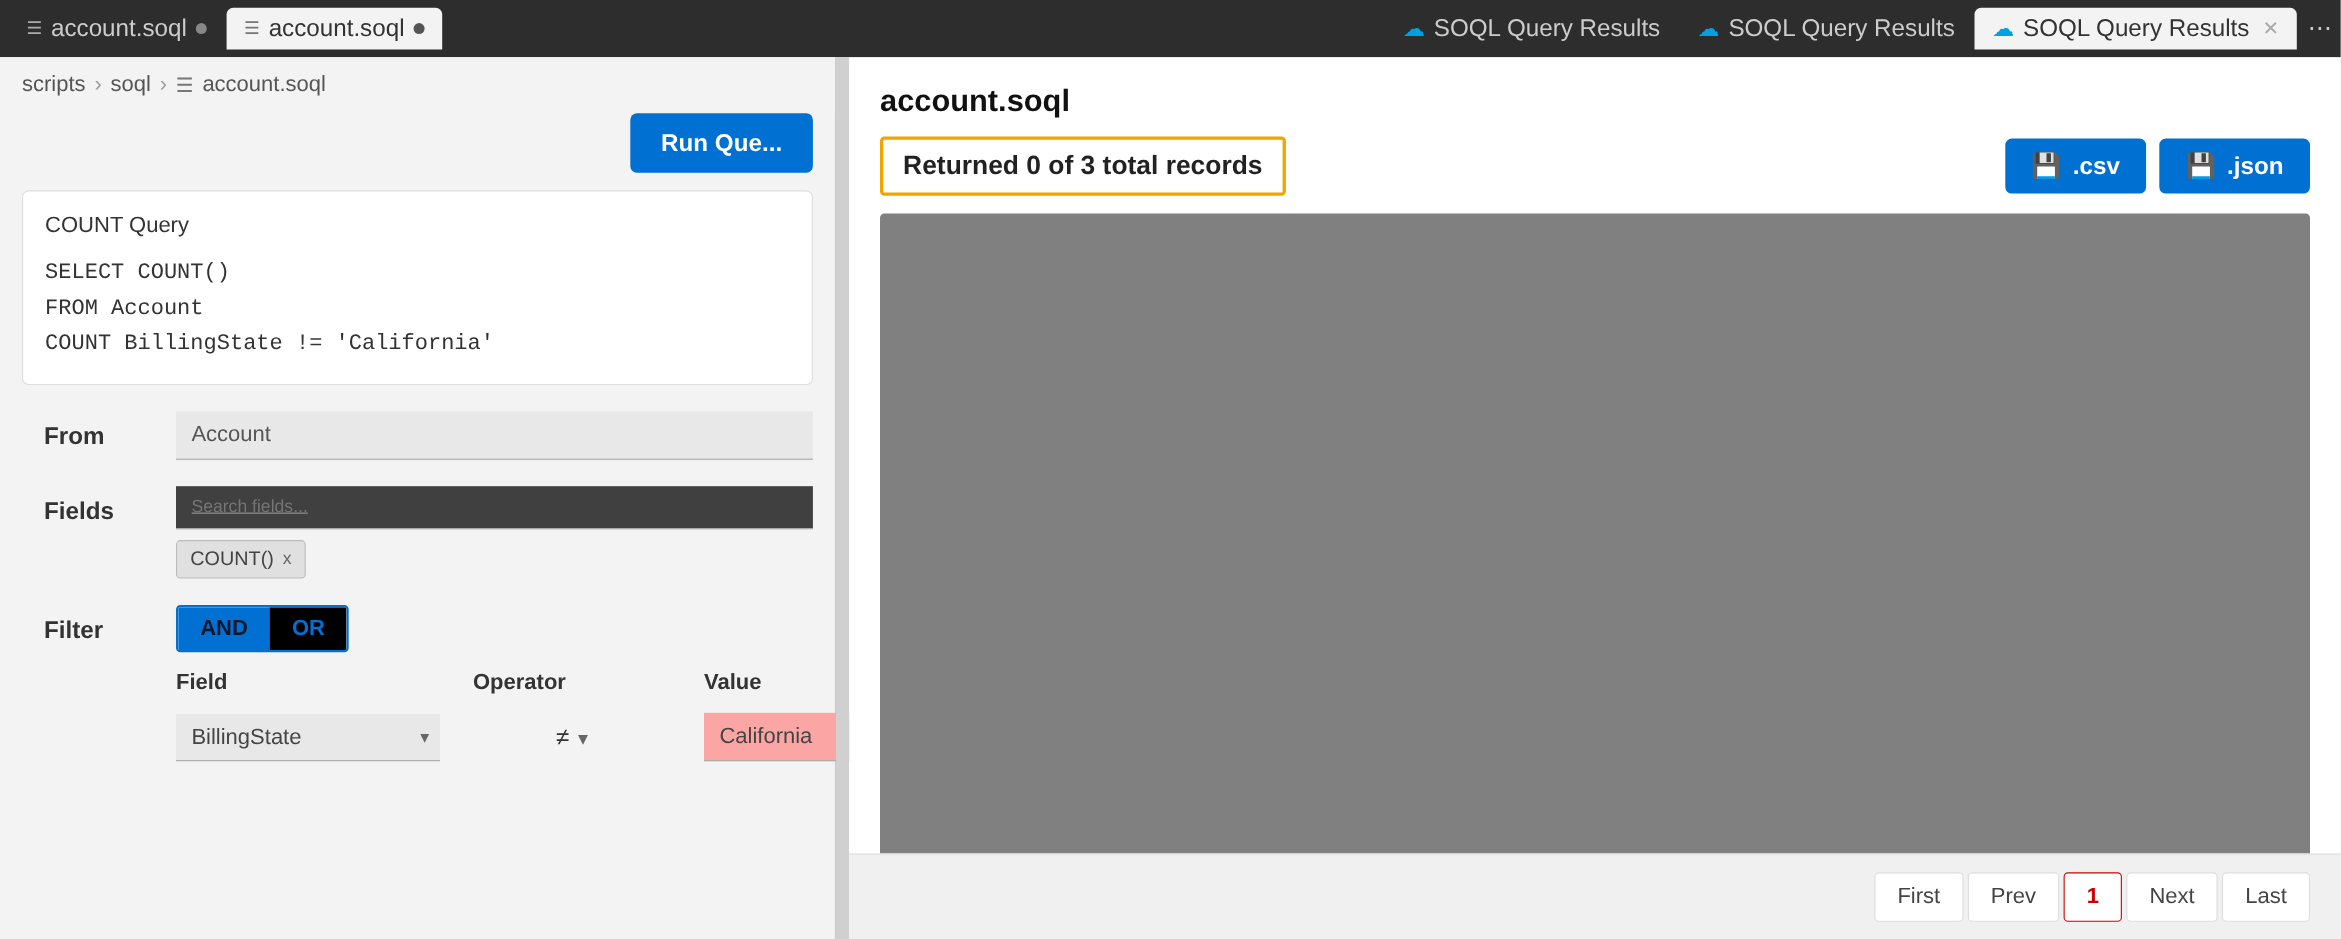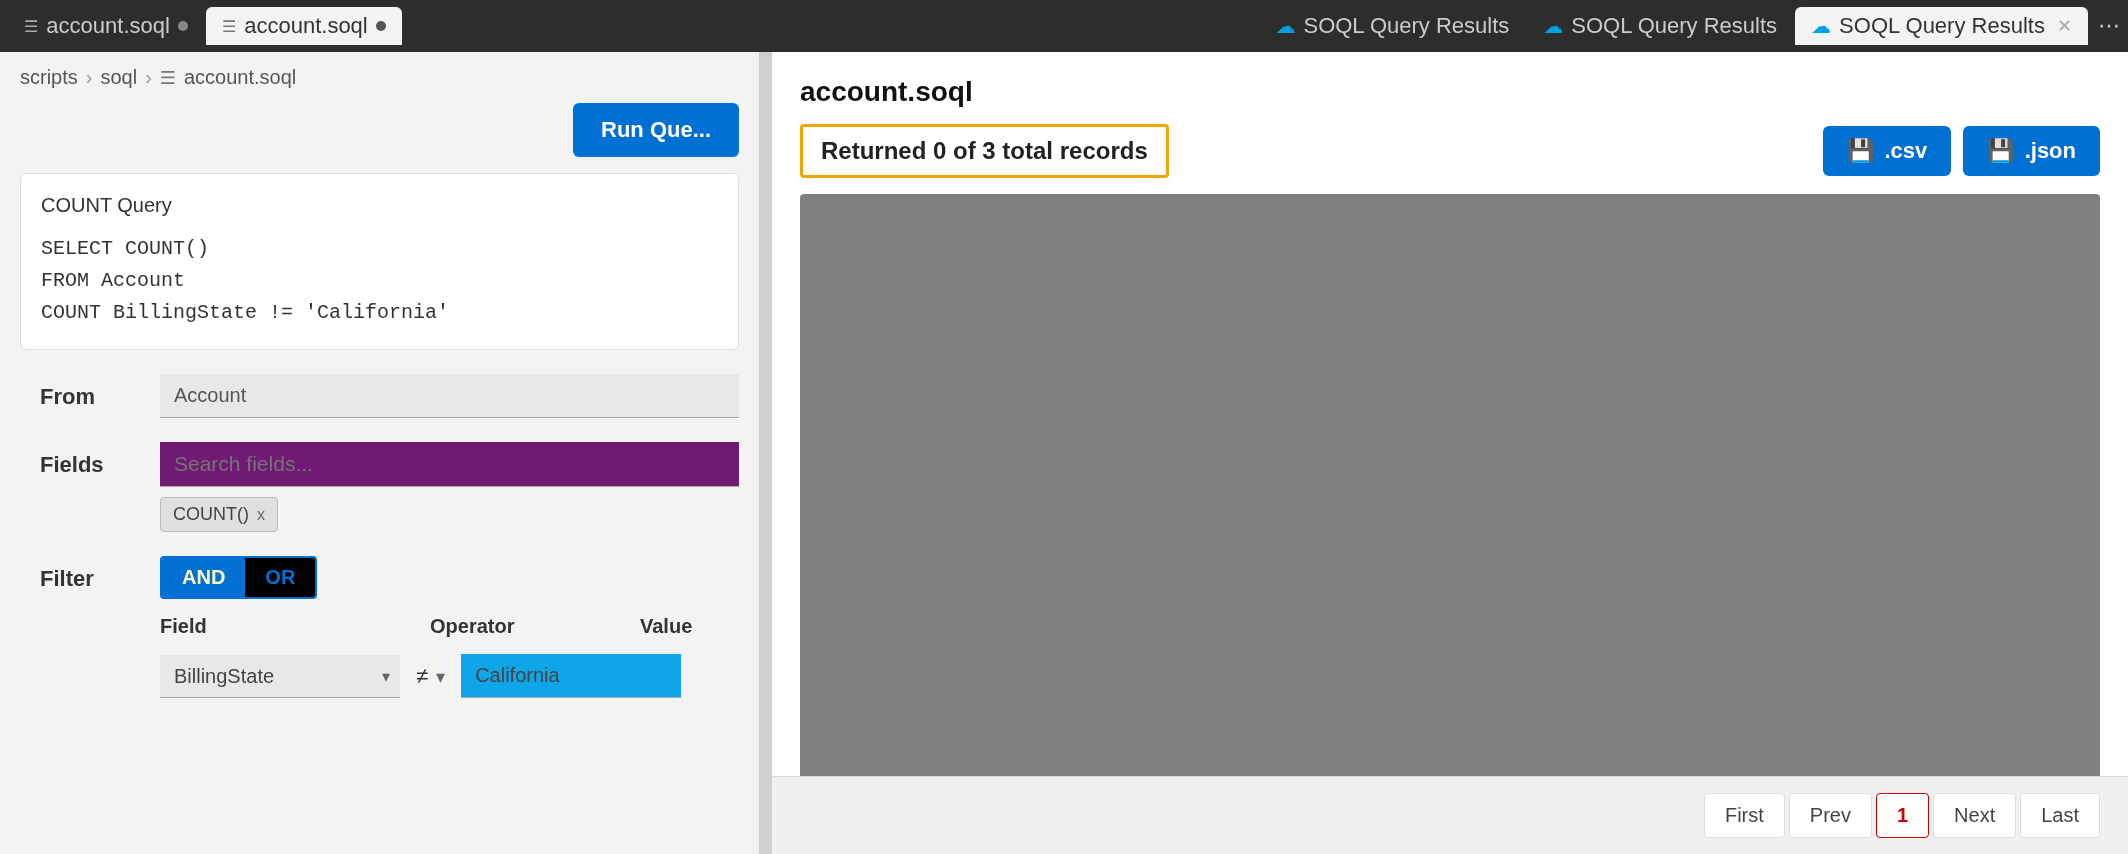--- a/index.html
+++ b/index.html
@@ -168,27 +168,28 @@
       color: #555;
       outline: none;
     }
     .fields-container {
       flex: 1;
       display: flex;
       flex-direction: column;
       gap: 10px;
     }
     .field-search {
-      background: #701a75;
+      background: #404040;
       border: none;
       border-bottom: 1px solid #aaa;
       padding: 10px 14px;
-      font-size: 21px;
+      font-size: 16px;
       color: #999;
       outline: none;
+      text-decoration: underline;
     }
     .field-tag {
       display: inline-flex;
       align-items: center;
       background: #e0e0e0;
       border: 1px solid #bbb;
       border-radius: 4px;
       padding: 6px 12px;
       font-size: 18px;
       color: #444;
@@ -233,37 +234,38 @@
       padding: 8px 20px;
       font-size: 20px;
       font-weight: 600;
       cursor: pointer;
       border: none;
       background: #000000;
       color: #0070d2;
     }
     .toggle-btn.active {
       background: #0070d2;
-      color: #fef9c3;
+      color: #0f172a;
     }
     .filter-columns {
       display: flex;
       gap: 30px;
       font-size: 20px;
       font-weight: 600;
       color: #333;
     }
     .filter-col-field { width: 240px; }
     .filter-col-op { width: 180px; }
     .filter-col-val { width: 220px; }
 
     .filter-row-values {
       display: flex;
       gap: 16px;
       align-items: center;
+      justify-content: space-between;
     }
     .filter-select {
       background: #e8e8e8;
       border: none;
       border-bottom: 1px solid #aaa;
       padding: 10px 14px;
       font-size: 20px;
       color: #444;
       appearance: none;
       outline: none;
@@ -286,21 +288,21 @@
       font-size: 22px;
       color: #333;
       display: flex;
       align-items: center;
       gap: 8px;
     }
     .filter-op-select-wrapper {
       position: relative;
     }
     .filter-value-input {
-      background: #0ea5e9;
+      background: #fca5a5;
       border: none;
       border-bottom: 1px solid #aaa;
       padding: 10px 14px;
       font-size: 20px;
       color: #444;
       outline: none;
       width: 220px;
     }
 
     

